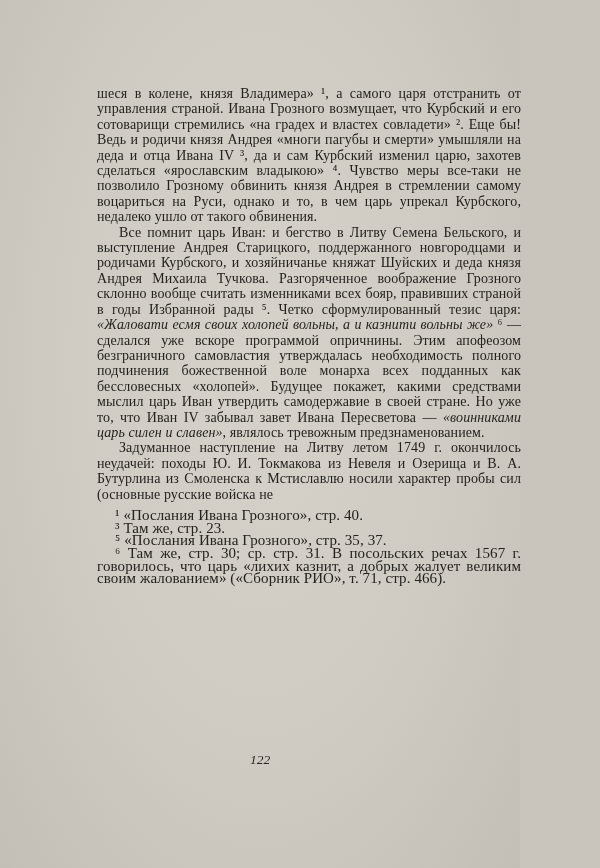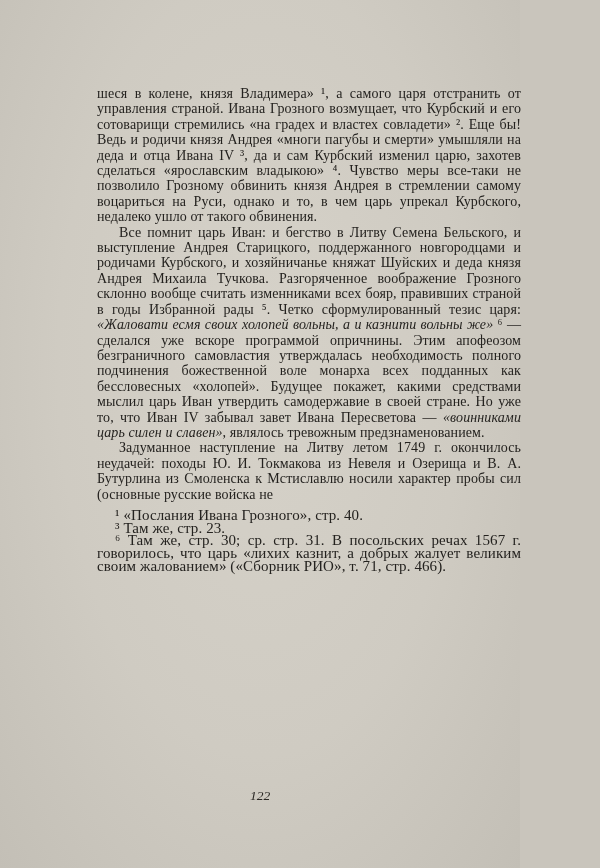--- a/index.html
+++ b/index.html
@@ -47,21 +47,21 @@
     margin: 0;
     font-size: 15px;
     line-height: 12.7px;
     text-align: justify;
     text-indent: 18px;
     letter-spacing: 0.1px;
   }
   .page-number {
     position: absolute;
     left: 0;
-    top: 788px;
+    top: 752px;
     width: 100%;
     text-align: center;
     font-size: 13.5px;
     font-style: italic;
     color: #2a2824;
   }
 </style>
 </head>
 <body>
 
@@ -72,19 +72,20 @@
 
     <p class="main">
       <span>Все помнит царь Иван: и бегство в Литву Семена Бельского, и выступление Андрея Старицкого, поддержанного новгородцами и родичами Курбского, и хозяйничанье княжат Шуйских и деда князя Андрея Михаила Тучкова. Разгоряченное воображение Грозного склонно вообще считать изменниками всех бояр, правивших страной в годы Избранной рады ⁵. Четко сформулированный тезис царя: </span><span class="inline-quote">«Жаловати есмя своих холопей вольны, а и казнити вольны же»</span><span> ⁶ — сделался уже вскоре программой опричнины. Этим апофеозом безграничного самовластия утверждалась необходимость полного подчинения божественной воле монарха всех подданных как бессловесных «холопей». Будущее покажет, какими средствами мыслил царь Иван утвердить самодержавие в своей стране. Но уже то, что Иван IV забывал завет Ивана Пересветова — </span><span class="inline-quote">«воинниками царь силен и славен»</span><span>, являлось тревожным предзнаменованием.</span>
     </p>
 
     <p class="main">Задуманное наступление на Литву летом 1749 г. окончилось неудачей: походы Ю. И. Токмакова из Невеля и Озерища и В. А. Бутурлина из Смоленска к Мстиславлю носили характер пробы сил (основные русские войска не</p>
 
     <div class="footnotes">
       <p>¹ «Послания Ивана Грозного», стр. 40.</p>
       <p>³ Там же, стр. 23.</p>
+      <p>⁵ «Послания Ивана Грозного», стр. 35, 37.</p>
       <p>⁶ Там же, стр. 30; ср. стр. 31. В посольских речах 1567 г. говорилось, что царь «лихих казнит, а добрых жалует великим своим жалованием» («Сборник РИО», т. 71, стр. 466).</p>
     </div>
 
   </div>
 
   <div class="page-number">122</div>
 </div>
 
 </body></html>

